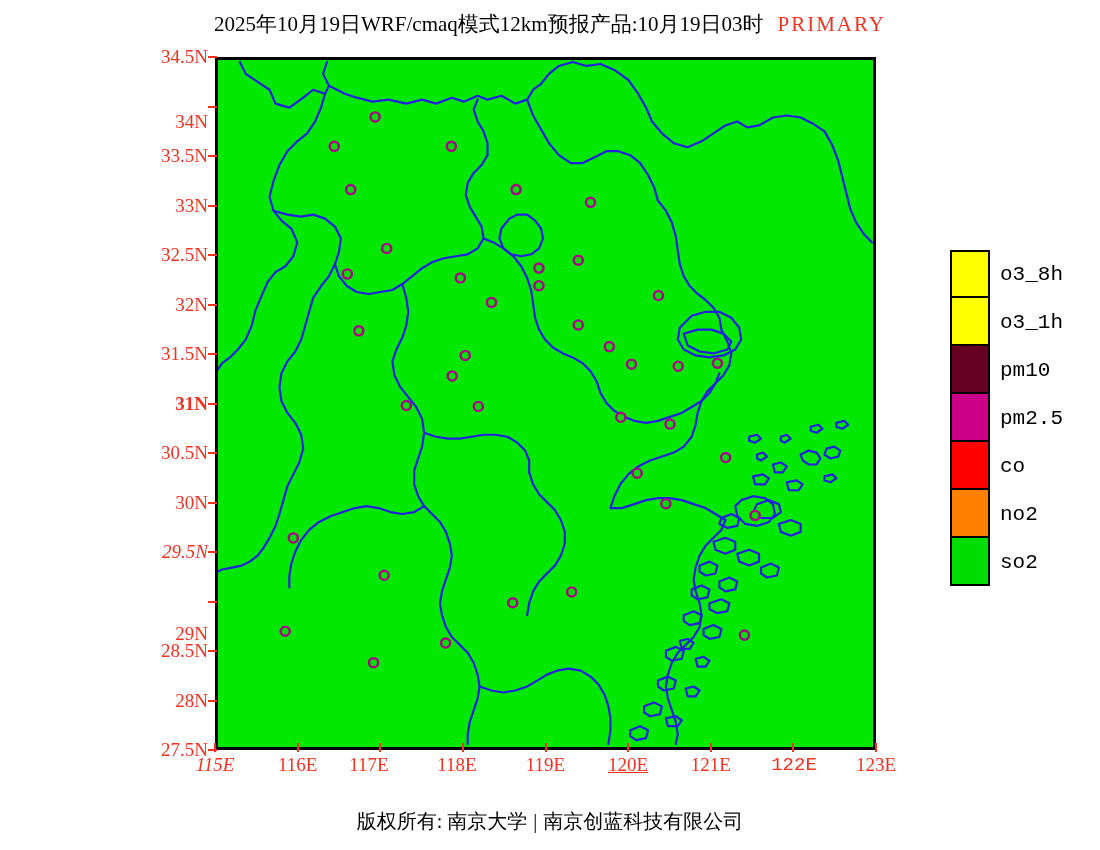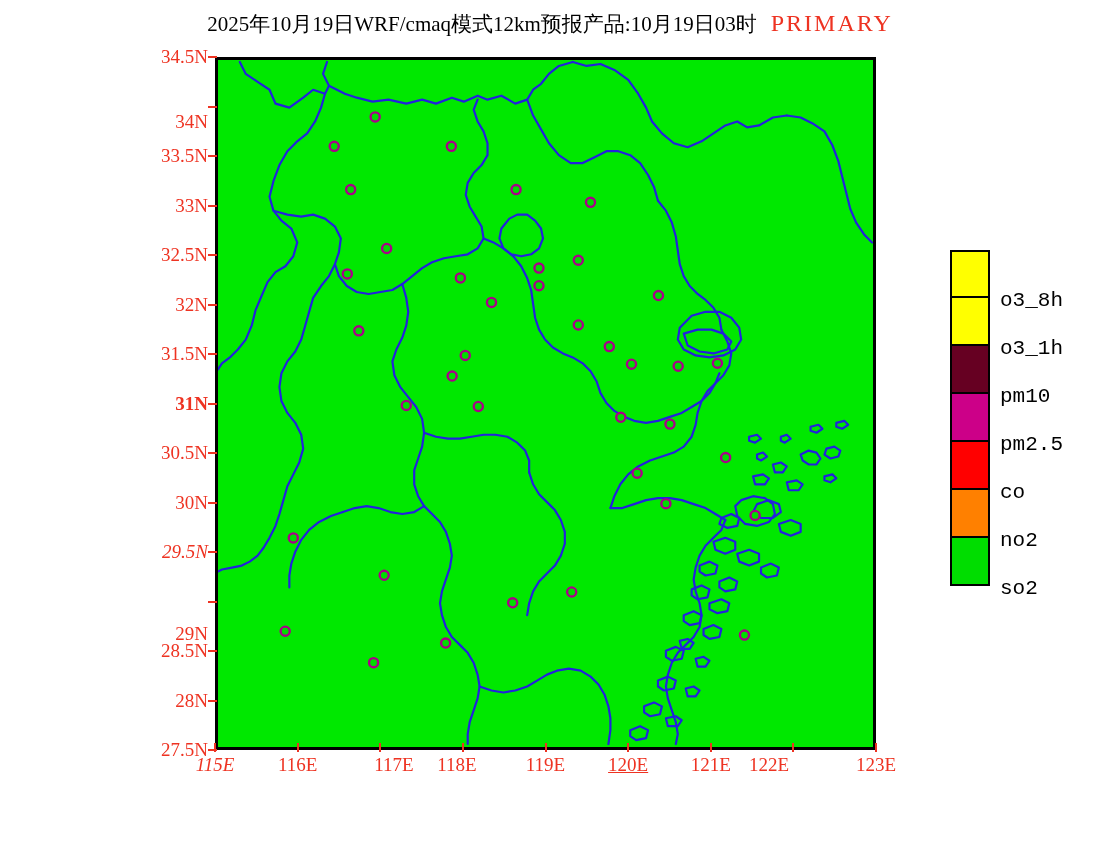--- a/index.html
+++ b/index.html
@@ -27,21 +27,21 @@
     white-space: nowrap;
   }
   #title-main {
     font-family: "Liberation Serif", "DejaVu Serif", serif;
     font-size: 21px;
     color: #000000;
     letter-spacing: 0px;
   }
   #title-primary {
     font-family: "Liberation Serif", "DejaVu Serif", serif;
-    font-size: 24px;
+    font-size: 21px;
     color: #ee3322;
     letter-spacing: 2px;
     margin-left: 14px;
   }
 
   
   #plot-frame {
     position: absolute;
     left: 215px;
     top: 57px;
@@ -137,21 +137,20 @@
   }
   .legend-text {
     position: absolute;
     left: 50px;
     top: 50%;
     transform: translateY(-50%);
     font-family: "Liberation Mono", "DejaVu Sans Mono", monospace;
     font-size: 21px;
     color: #000000;
     white-space: nowrap;
-    margin-top: 26px;
   }
 
   
   #footer {
     position: absolute;
     left: 0;
     top: 808px;
     width: 1100px;
     text-align: center;
     font-family: "Liberation Serif", "DejaVu Serif", serif;
@@ -322,31 +321,31 @@
       <div class="tick-y" style="top: 49.5px;"></div>
       <div class="axis-label ylabel" style="top: 0px;">34.5N</div>
       <div class="tick-y" style="top: 0px;"></div>
     </div>
 
   <div id="x-axis">
       <div class="xlabel" style="left: 0px; font-style: italic;">115E</div>
       <div class="tick-x" style="left: -1px;"></div>
       <div class="xlabel" style="left: 82.625px;">116E</div>
       <div class="tick-x" style="left: 81.625px;"></div>
-      <div class="xlabel" style="left: 179px;">117E</div>
+      <div class="xlabel" style="left: 154px;">117E</div>
       <div class="tick-x" style="left: 164.25px;"></div>
       <div class="xlabel" style="left: 242px;">118E</div>
       <div class="tick-x" style="left: 246.875px;"></div>
       <div class="xlabel" style="left: 330.5px;">119E</div>
       <div class="tick-x" style="left: 329.5px;"></div>
       <div class="xlabel" style="left: 413.125px; text-decoration: underline;">120E</div>
       <div class="tick-x" style="left: 412.125px;"></div>
       <div class="xlabel" style="left: 495.75px;">121E</div>
       <div class="tick-x" style="left: 494.75px;"></div>
-      <div class="xlabel" style="left: 554px;">122E</div>
+      <div class="xlabel" style="left: 579px; font-family: Liberation Mono, monospace;">122E</div>
       <div class="tick-x" style="left: 577.375px;"></div>
       <div class="xlabel" style="left: 661px;">123E</div>
       <div class="tick-x" style="left: 660px;"></div>
     </div>
 
   <div id="legend">
       <div class="legend-row">
         <div class="legend-swatch" style="background: rgb(255, 255, 0);"></div>
         <div class="legend-text">o3_8h</div>
       </div>
@@ -369,14 +368,17 @@
       <div class="legend-row">
         <div class="legend-swatch" style="background: rgb(255, 128, 0);"></div>
         <div class="legend-text">no2</div>
       </div>
       <div class="legend-row">
         <div class="legend-swatch" style="background: rgb(0, 221, 0);"></div>
         <div class="legend-text">so2</div>
       </div>
     </div>
 
+  <div id="footer">
+    <span>版权所有: 南京大学</span><span class="sep">|</span><span>南京创蓝科技有限公司</span>
+  </div>
 
 </div>
 
 </body></html>

